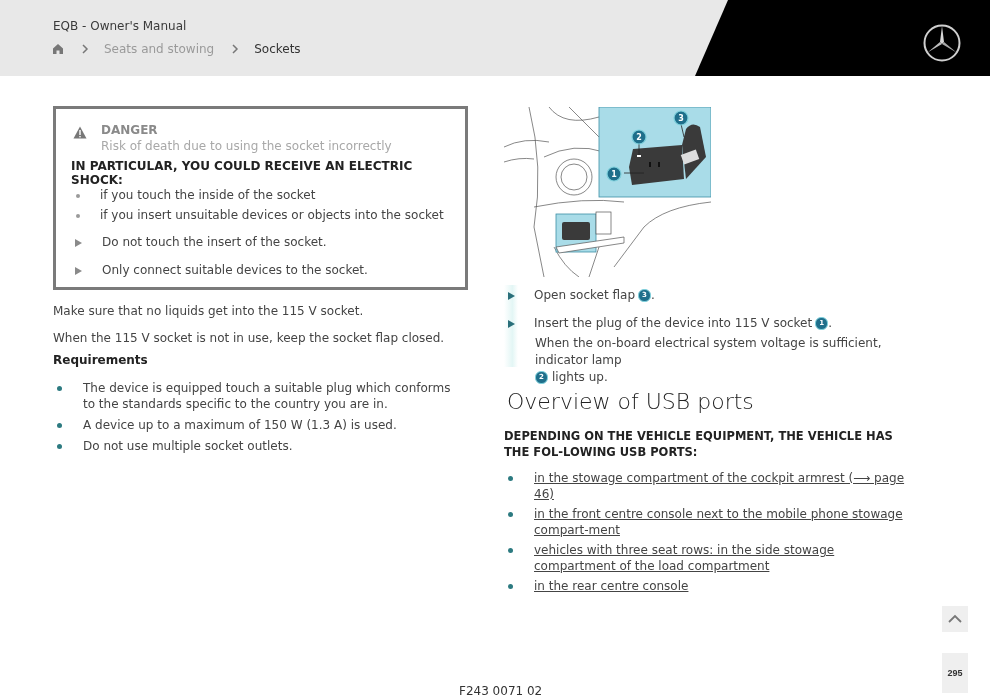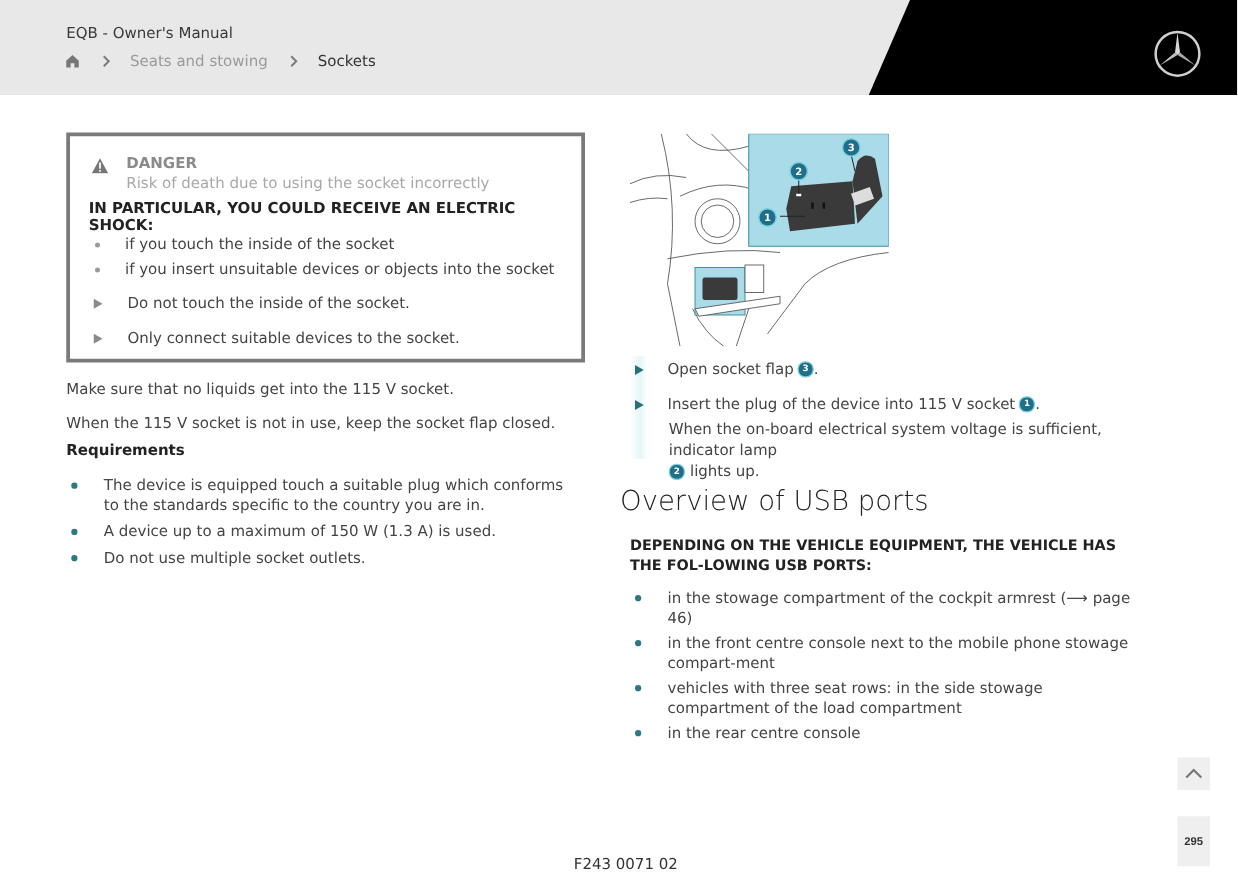--- a/index.html
+++ b/index.html
@@ -35,24 +35,24 @@
 
   .figure { position:absolute; left:504px; top:107px; width:207px; height:170px; }
 
   .steps-band { position:absolute; left:504px; top:285px; width:14px; height:82px;
          background:linear-gradient(to right, #ffffff, #e3f6f5 60%, #ffffff); }
   .step { position:absolute; left:508px; font-size:12px; color:#444; }
   .step .tri { display:inline-block; width:0; height:0; border-top:4px solid transparent; border-bottom:4px solid transparent; border-left:7px solid #2a6f7a; margin-right:19px; vertical-align:middle; }
   .badge { display:inline-block; width:11px; height:11px; border-radius:6px; background:#1f6f8b; color:#fff; font-size:7px; line-height:11px; text-align:center; font-weight:bold; border:1px solid #7fd0dc; vertical-align:middle; margin-left:3px; }
   .step-note { position:absolute; left:535px; font-size:12px; color:#444; width:390px; line-height:17px; }
 
-  .section-title { position:absolute; left:496px; top:389px; font-size:22px; font-weight:300; color:#222; font-family:"DejaVu Sans", sans-serif; }
+  .section-title { position:absolute; left:507px; top:389px; font-size:22px; font-weight:300; color:#222; font-family:"DejaVu Sans", sans-serif; }
   .section-lead { position:absolute; left:504px; top:428px; width:410px; font-size:11.5px; font-weight:bold; color:#222; line-height:16px; }
   .usb-list { position:absolute; left:504px; top:470px; width:410px; margin:0; padding:0; list-style:none; font-size:12px; color:#444; }
-  .usb-list li { position:relative; padding-left:30px; margin-bottom:4px; line-height:16px; }
+  .usb-list li { position:relative; padding-left:30px; margin-bottom:4px; line-height:16px;text-decoration:underline; }
   .usb-list li::before { content:""; position:absolute; left:4px; top:6px; width:5px; height:5px; border-radius:3px; background:#2c7a80; }
 
   .scroll-top { position:absolute; left:942px; top:606px; width:26px; height:26px; background:#efefef; border:none; padding:0; }
   .page-btn { position:absolute; left:942px; top:653px; width:26px; height:40px; background:#efefef; border:none; padding:0; font-size:9px; color:#333; font-weight:bold; }
   .footer-code { position:absolute; left:459px; top:684px; font-size:12px; color:#333; }
 </style>
 </head>
 <body>
 
 <div class="header"></div>
@@ -85,21 +85,21 @@
   <svg class="danger-icon" viewBox="0 0 14 13">
     <path d="M7 0.5 L13.5 12.5 H0.5 Z" fill="#777"></path>
     <rect x="6.3" y="4" width="1.4" height="5" fill="#fff"></rect>
     <rect x="6.3" y="10" width="1.4" height="1.4" fill="#fff"></rect>
   </svg>
   <div class="danger-label">DANGER</div>
   <div class="danger-sub">Risk of death due to using the socket incorrectly</div>
   <div class="danger-caps">IN PARTICULAR, YOU COULD RECEIVE AN ELECTRIC SHOCK:</div>
   <div class="danger-bullet" style="top:79px"><span class="dot"></span><span>if you touch the inside of the socket</span></div>
   <div class="danger-bullet" style="top:99px"><span class="dot"></span><span>if you insert unsuitable devices or objects into the socket</span></div>
-  <div class="danger-action" style="top:126px"><span class="arrow"></span><span>Do not touch the inside of the socket.</span></div>
+  <div class="danger-action" style="top:126px"><span class="arrow"></span><span>Do not touch the insert of the socket.</span></div>
   <div class="danger-action" style="top:154px"><span class="arrow"></span><span>Only connect suitable devices to the socket.</span></div>
 </div>
 
 <div class="para" style="top:304px">Make sure that no liquids get into the 115 V socket.</div>
 <div class="para" style="top:331px">When the 115 V socket is not in use, keep the socket flap closed.</div>
 <div class="req-title">Requirements</div>
 <ul class="req-list">
   <li>The device is equipped touch a suitable plug which conforms to the standards specific to the country you are in.</li>
   <li>A device up to a maximum of 150 W (1.3 A) is used.</li>
   <li>Do not use multiple socket outlets.</li>

